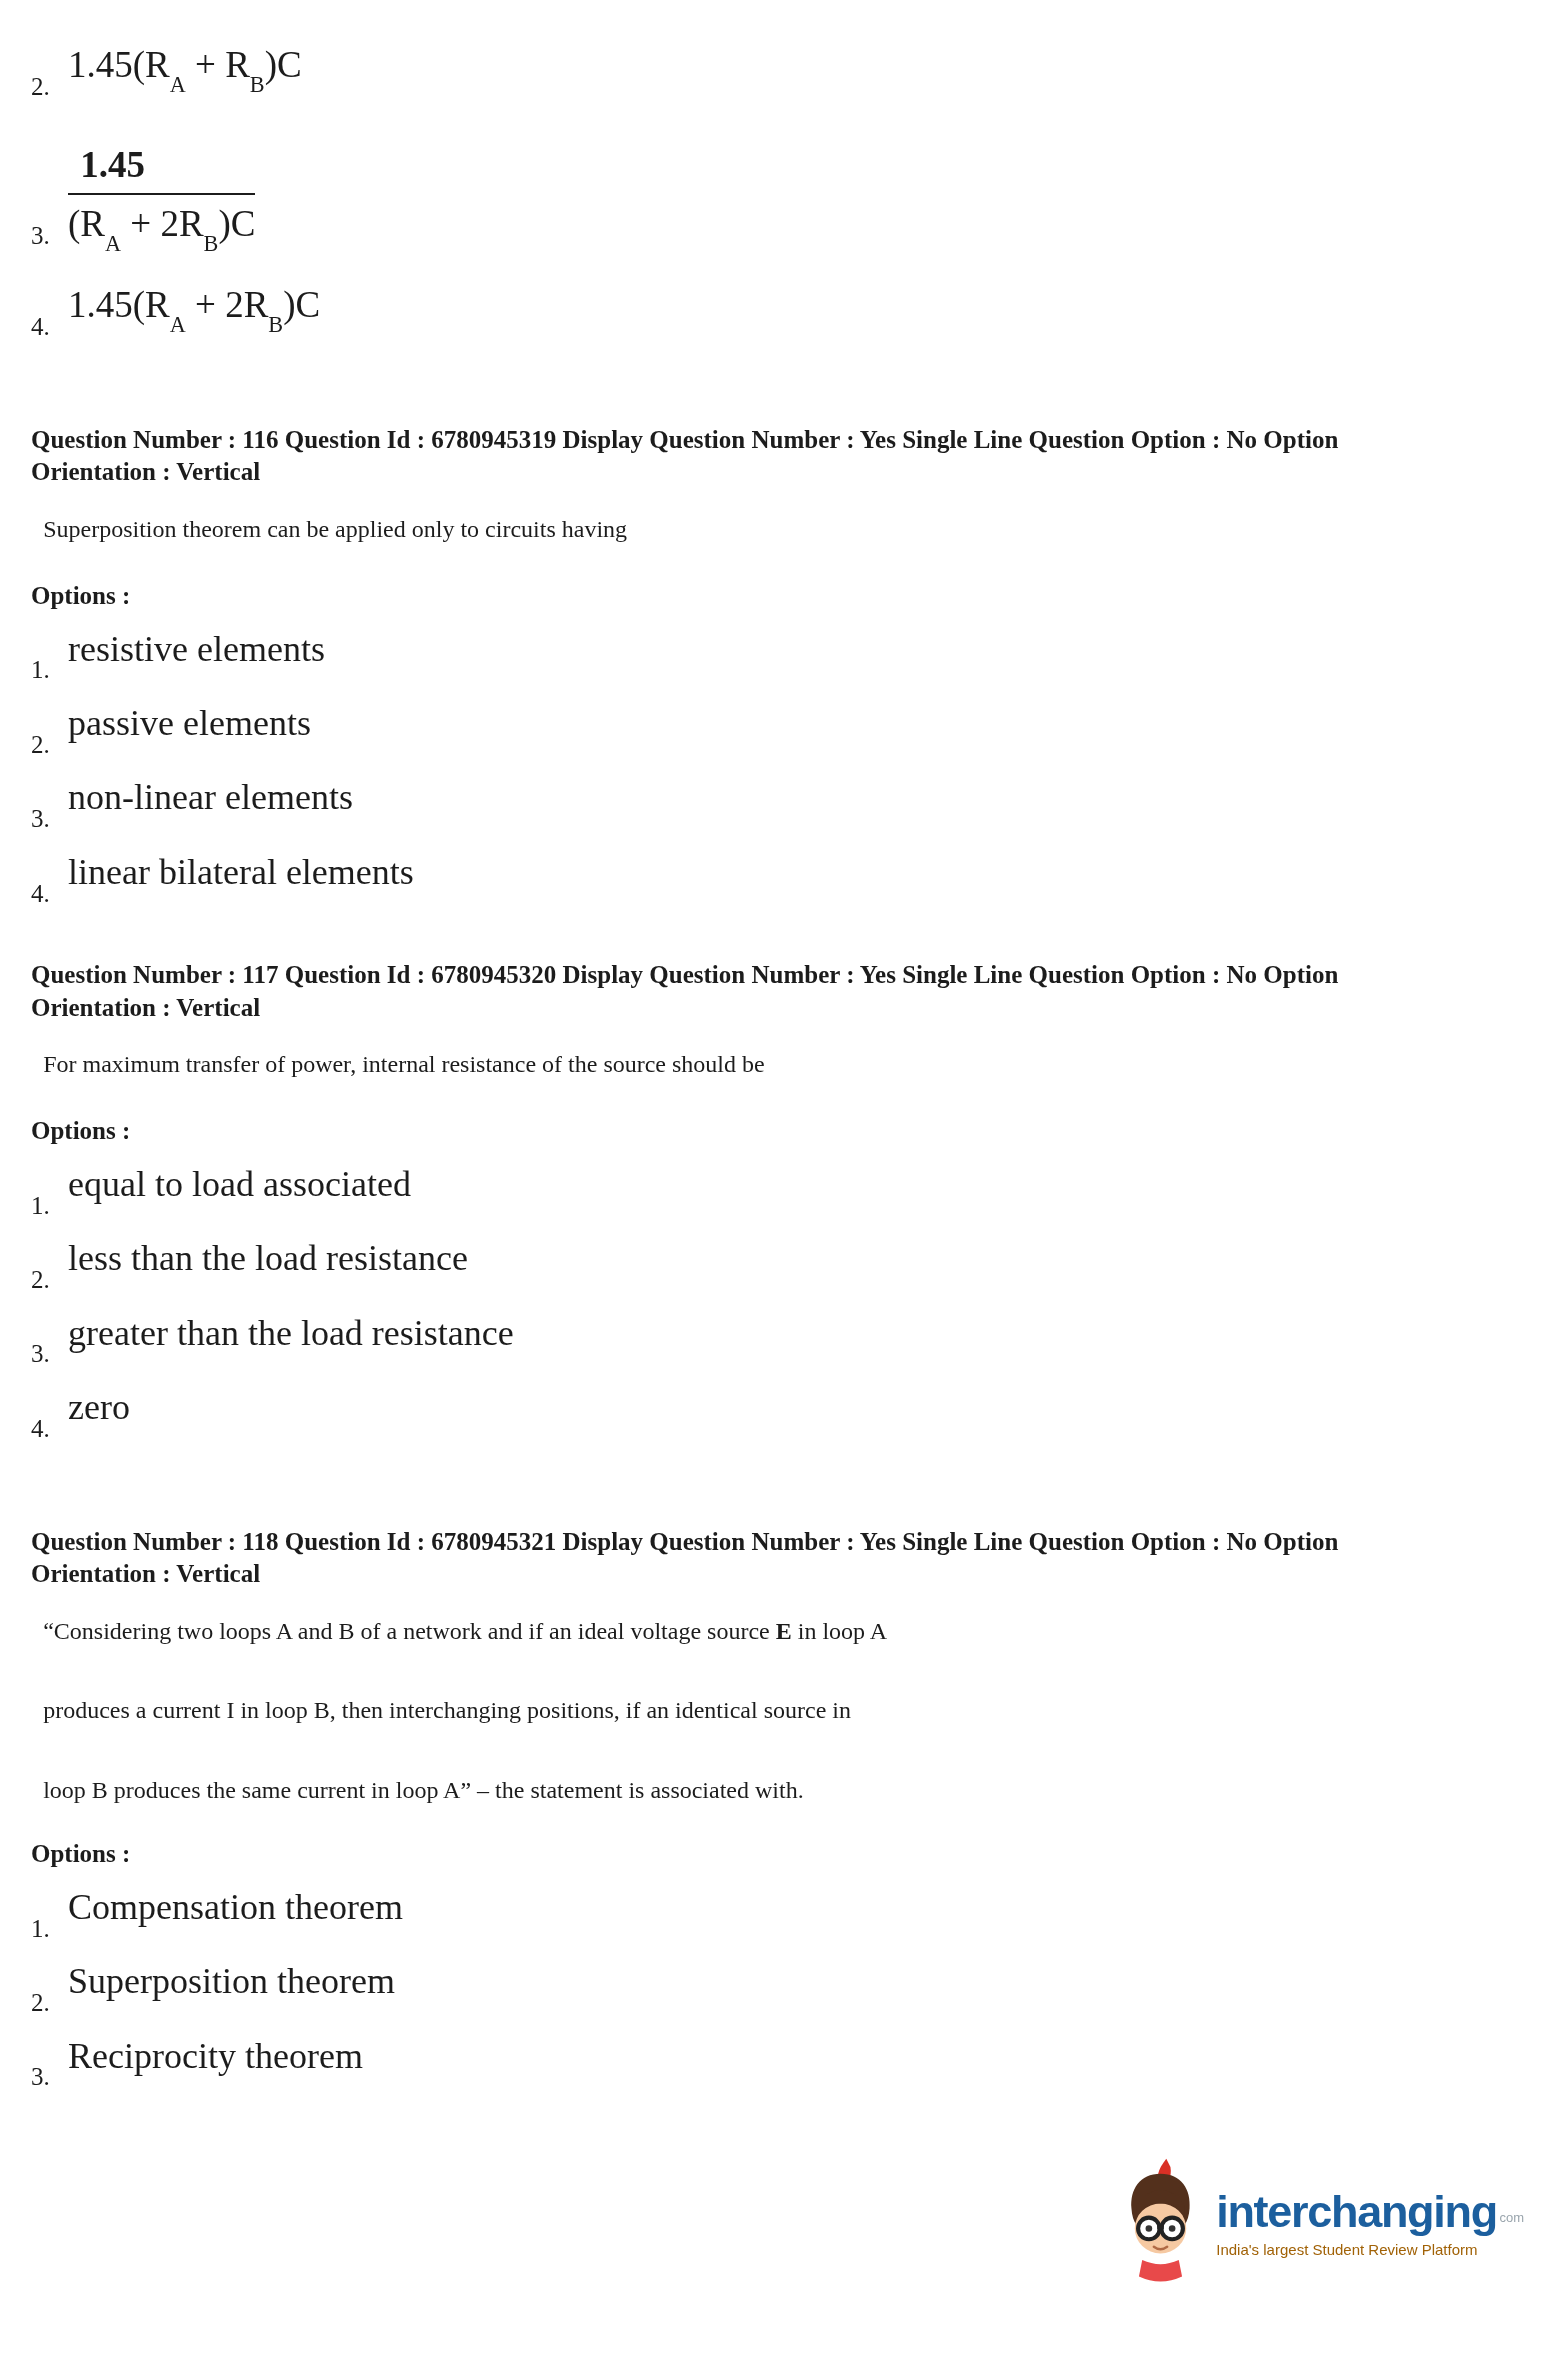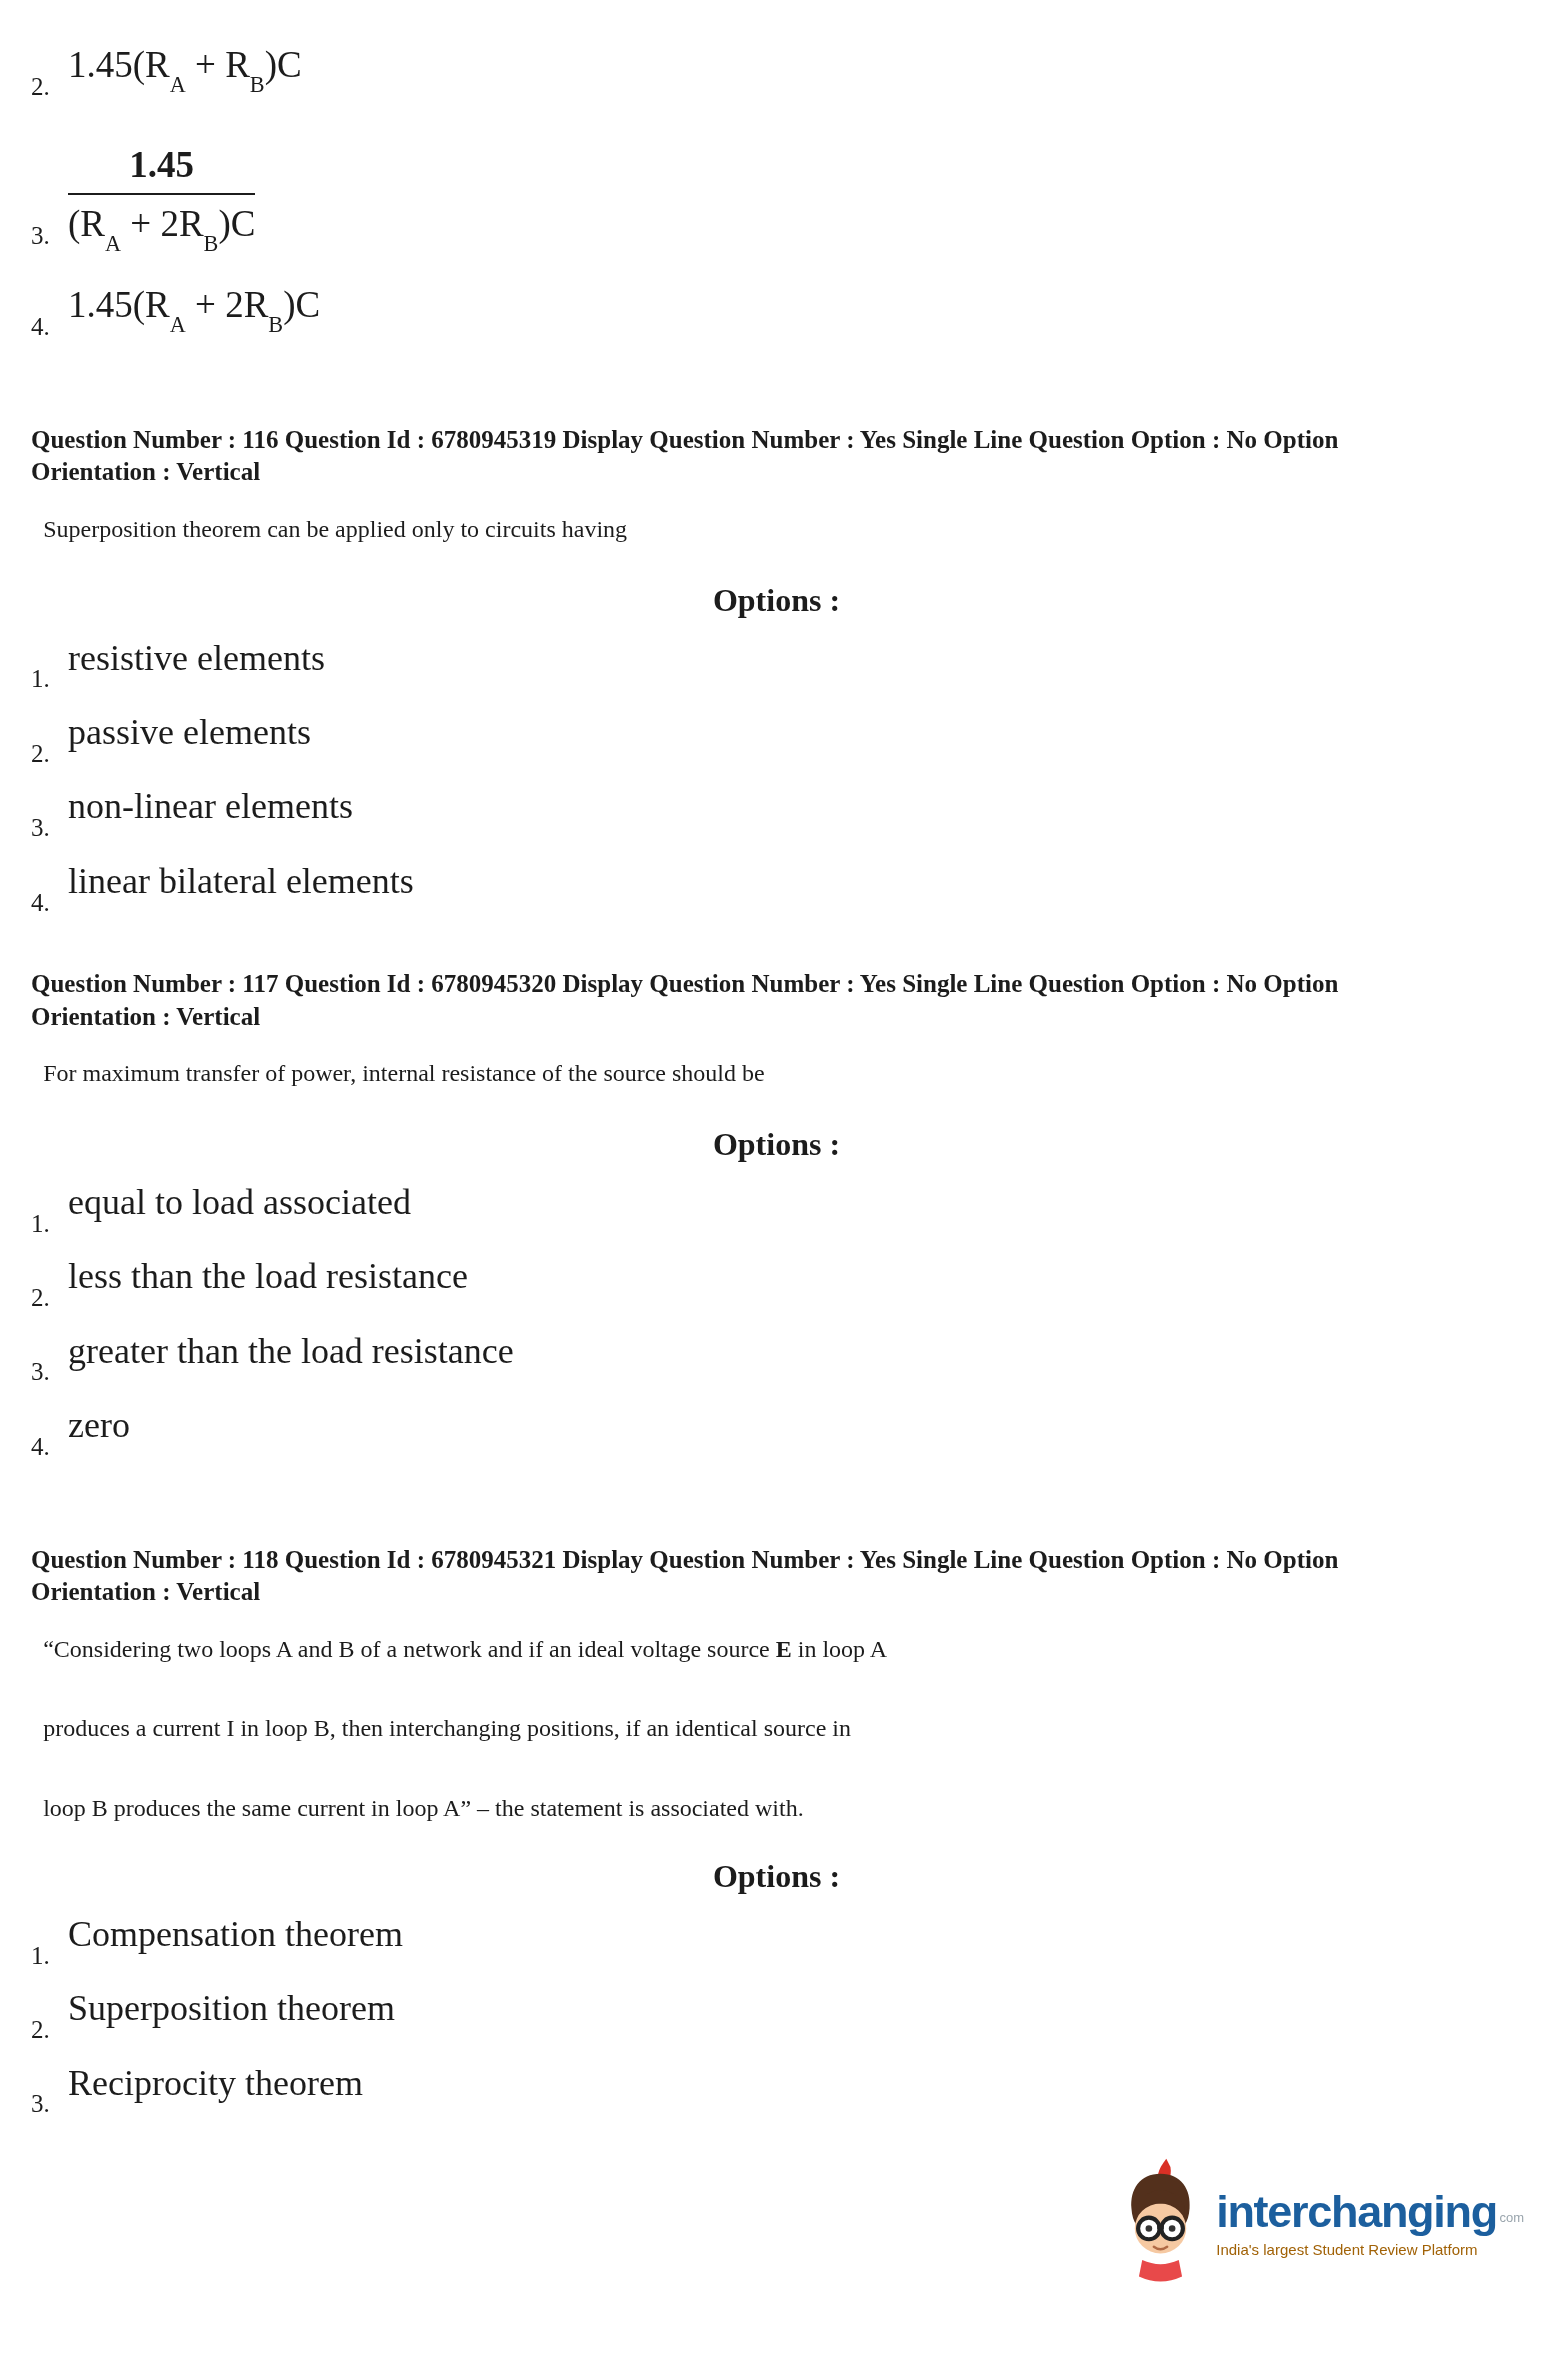--- a/index.html
+++ b/index.html
@@ -16,31 +16,31 @@
   .content { padding: 44px 35px 0 31px; }
 
   
   .opt-row { display: flex; align-items: flex-end; margin-top: 19px; }
   .opt-num { flex: none; width: 37px; font-size: 25px; line-height: 1; padding-bottom: 1.7px; }
   .opt-body { font-size: 36px; line-height: 1.15; padding-bottom: 14px; }
   .formula { font-size: 37px; line-height: 1.15; }
   sub.fsub { font-size: 0.6em; line-height: 0; position: relative; top: 0.28em; }
 
   
-  .fraction { display: inline-block; text-align: center; padding-bottom: 3.5px; }
+  .fraction { display: inline-block; text-align: left; padding-bottom: 3.5px; }
   .fraction .numer { font-size: 37px; font-weight: bold; padding: 0 12.2px 7px; border-bottom: 2.6px solid #1c1c1c; }
   .fraction .denom { font-size: 37px; padding-top: 8.7px; }
 
   
   .question { margin-top: 83px; }
   .q-meta { font-weight: bold; font-size: 25px; line-height: 1.3; white-space: nowrap; }
   .q-text { font-size: 24px; line-height: 1.2; margin: 26px 0 0 12.2px; white-space: nowrap; }
   .q-line { margin-top: 51px; white-space: nowrap; }
   .q-line.first { margin-top: 26px; }
-  .options-label { font-weight: bold; font-size: 32px; margin-top: 38px; text-align: center; }
+  .options-label { font-weight: bold; font-size: 25px; margin-top: 38px; }
 
   
   .logo {
     position: absolute;
     right: 33px;
     bottom: 87px;
     display: flex;
     align-items: center;
     gap: 14px;
     font-family: "Liberation Sans", sans-serif;

